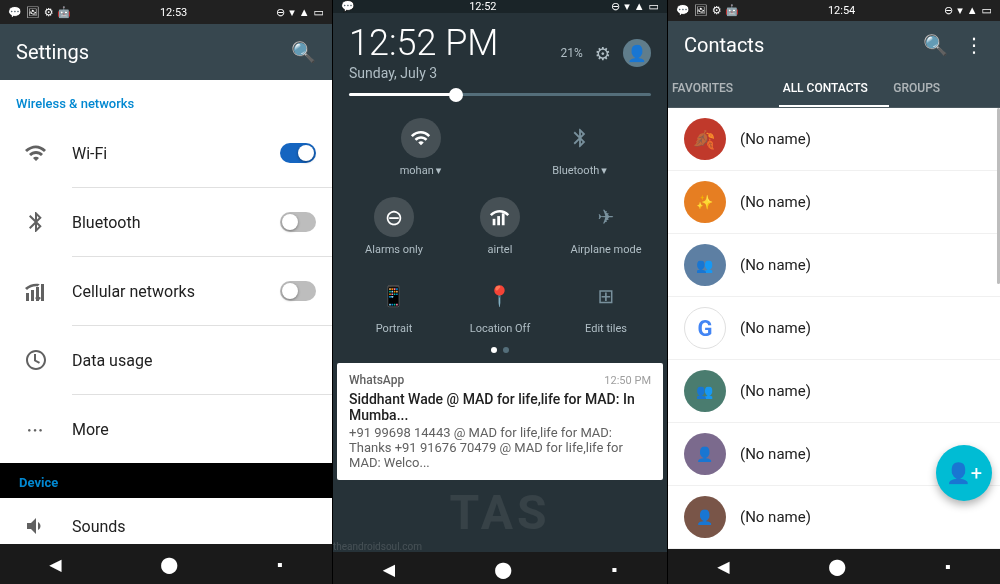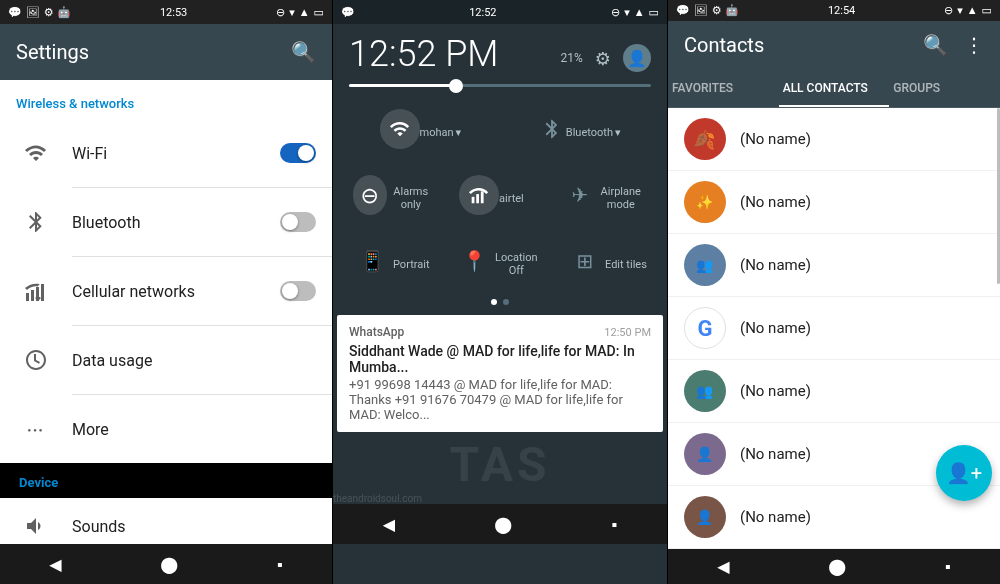--- a/index.html
+++ b/index.html
@@ -78,34 +78,34 @@
       display: flex;
       align-items: center;
       justify-content: space-between;
       padding: 0 8px;
       color: #fff;
       font-size: 11px;
     }
     .notif-header {
       padding: 12px 16px 8px;
       display: flex;
-      align-items: flex-end;
+      align-items: center;
       justify-content: space-between;
     }
     .notif-time { color: #fff; font-size: 36px; font-weight: 300; line-height: 1; }
     .notif-date { color: #b0bec5; font-size: 14px; margin-top: 4px; }
     .notif-header-icons { display: flex; gap: 12px; align-items: center; }
     .brightness-row { padding: 4px 16px 12px; display: flex; align-items: center; gap: 8px; }
     .brightness-track { flex: 1; height: 3px; background: #546e7a; border-radius: 2px; position: relative; }
     .brightness-fill { height: 3px; background: #fff; border-radius: 2px; width: 35%; }
     .brightness-thumb { width: 14px; height: 14px; border-radius: 50%; background: #fff; position: absolute; top: -5.5px; left: 33%; }
     .quick-tiles { padding: 0 8px; }
     .tile-row { display: flex; justify-content: space-around; margin-bottom: 4px; }
     .tile {
-      display: flex; flex-direction: row; align-items: center;
+      display: flex; flex-direction: column; align-items: center;
       width: 90px; padding: 10px 4px 6px; cursor: pointer;
     }
     .tile-icon { width: 40px; height: 40px; border-radius: 50%; display: flex; align-items: center; justify-content: center; font-size: 20px; margin-bottom: 6px; }
     .tile-icon-active { background: rgba(255,255,255,0.15); color: #fff; }
     .tile-icon-inactive { background: transparent; color: #78909C; }
     .tile-label { color: #b0bec5; font-size: 11px; text-align: center; }
     .tile-label-with-arrow { display: flex; align-items: center; gap: 2px; }
     .tile-dots { display: flex; justify-content: center; gap: 6px; margin: 6px 0 10px; }
     .tile-dot { width: 6px; height: 6px; border-radius: 50%; background: #546e7a; }
     .tile-dot-active { background: #fff; }
@@ -320,20 +320,21 @@
       <span>⊖</span>
       <span>▾</span>
       <span>▲</span>
       <span>▭</span>
     </div>
   </div>
 
   <div class="notif-header">
     <div>
       <div class="notif-time">12:52 PM</div>
+      <div class="notif-date">Sunday, July 3</div>
     </div>
     <div class="notif-header-icons">
       <span style="color:#b0bec5;font-size:12px;">21%</span>
       <span style="color:#b0bec5;font-size:18px;cursor:pointer;">⚙</span>
       <div style="width:28px;height:28px;border-radius:50%;background:#607D8B;overflow:hidden;display:flex;align-items:center;justify-content:center;">
         <span style="font-size:16px;">👤</span>
       </div>
     </div>
   </div>
 

